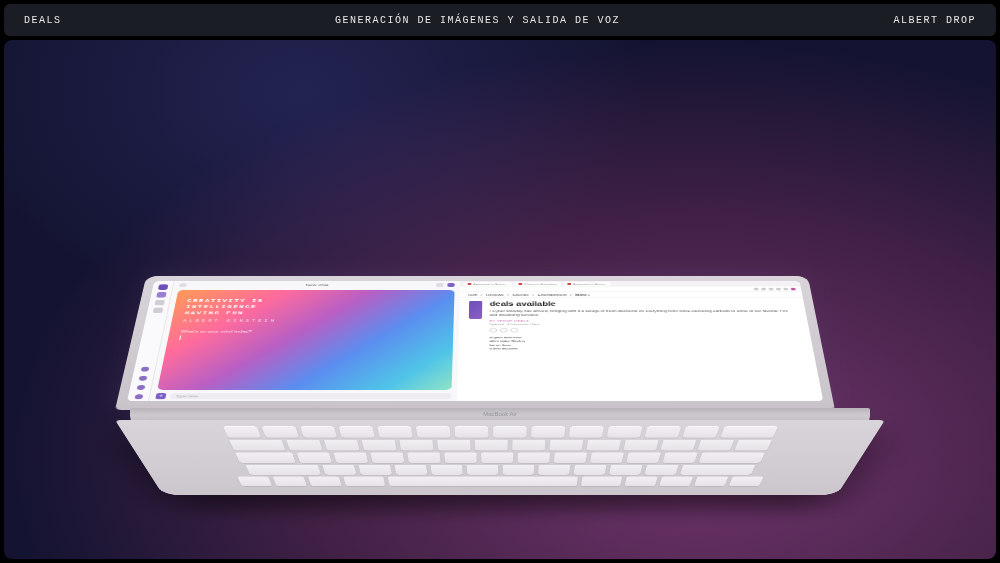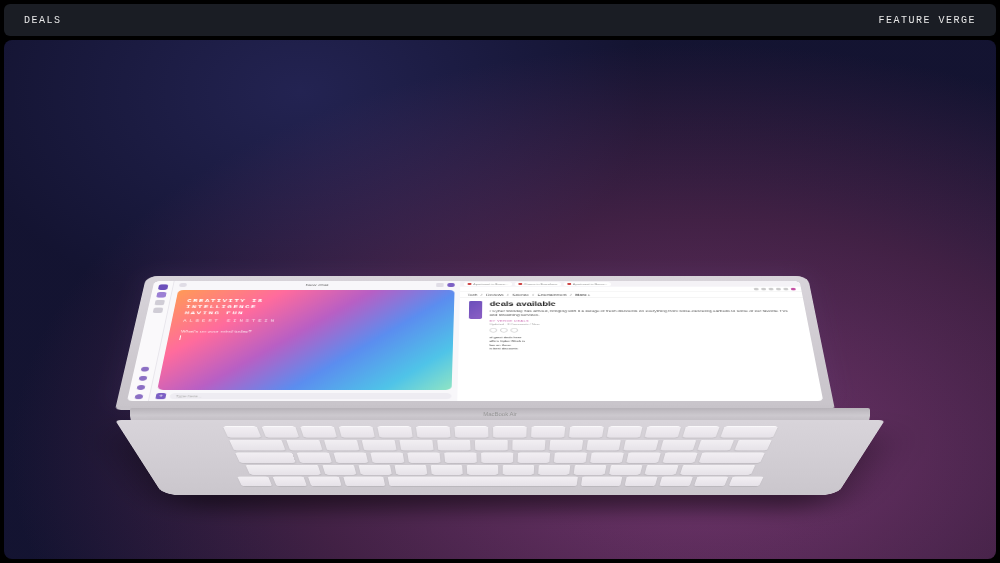--- a/index.html
+++ b/index.html
@@ -288,21 +288,22 @@
   background: linear-gradient(180deg, #f2eff3 0%, #e6e2e8 100%);
   border-radius: 4px;
   box-shadow: 0 2px 2px rgba(0,0,0,0.1), inset 0 1px 0 rgba(255,255,255,0.6);
 }
 </style>
 </head>
 <body>
 
 <div class="header">
   <span>DEALS</span>
-  <span>FEATURE VERGE</span>
+  <span>GENERACIÓN DE IMÁGENES Y SALIDA DE VOZ</span>
+  <span>ALBERT DROP</span>
 </div>
 
 <div class="stage">
   <div class="laptop">
 
     <div class="screen-wrap">
       <div class="screen">
 
         <div class="rail">
           <div class="rail-ico"></div>

